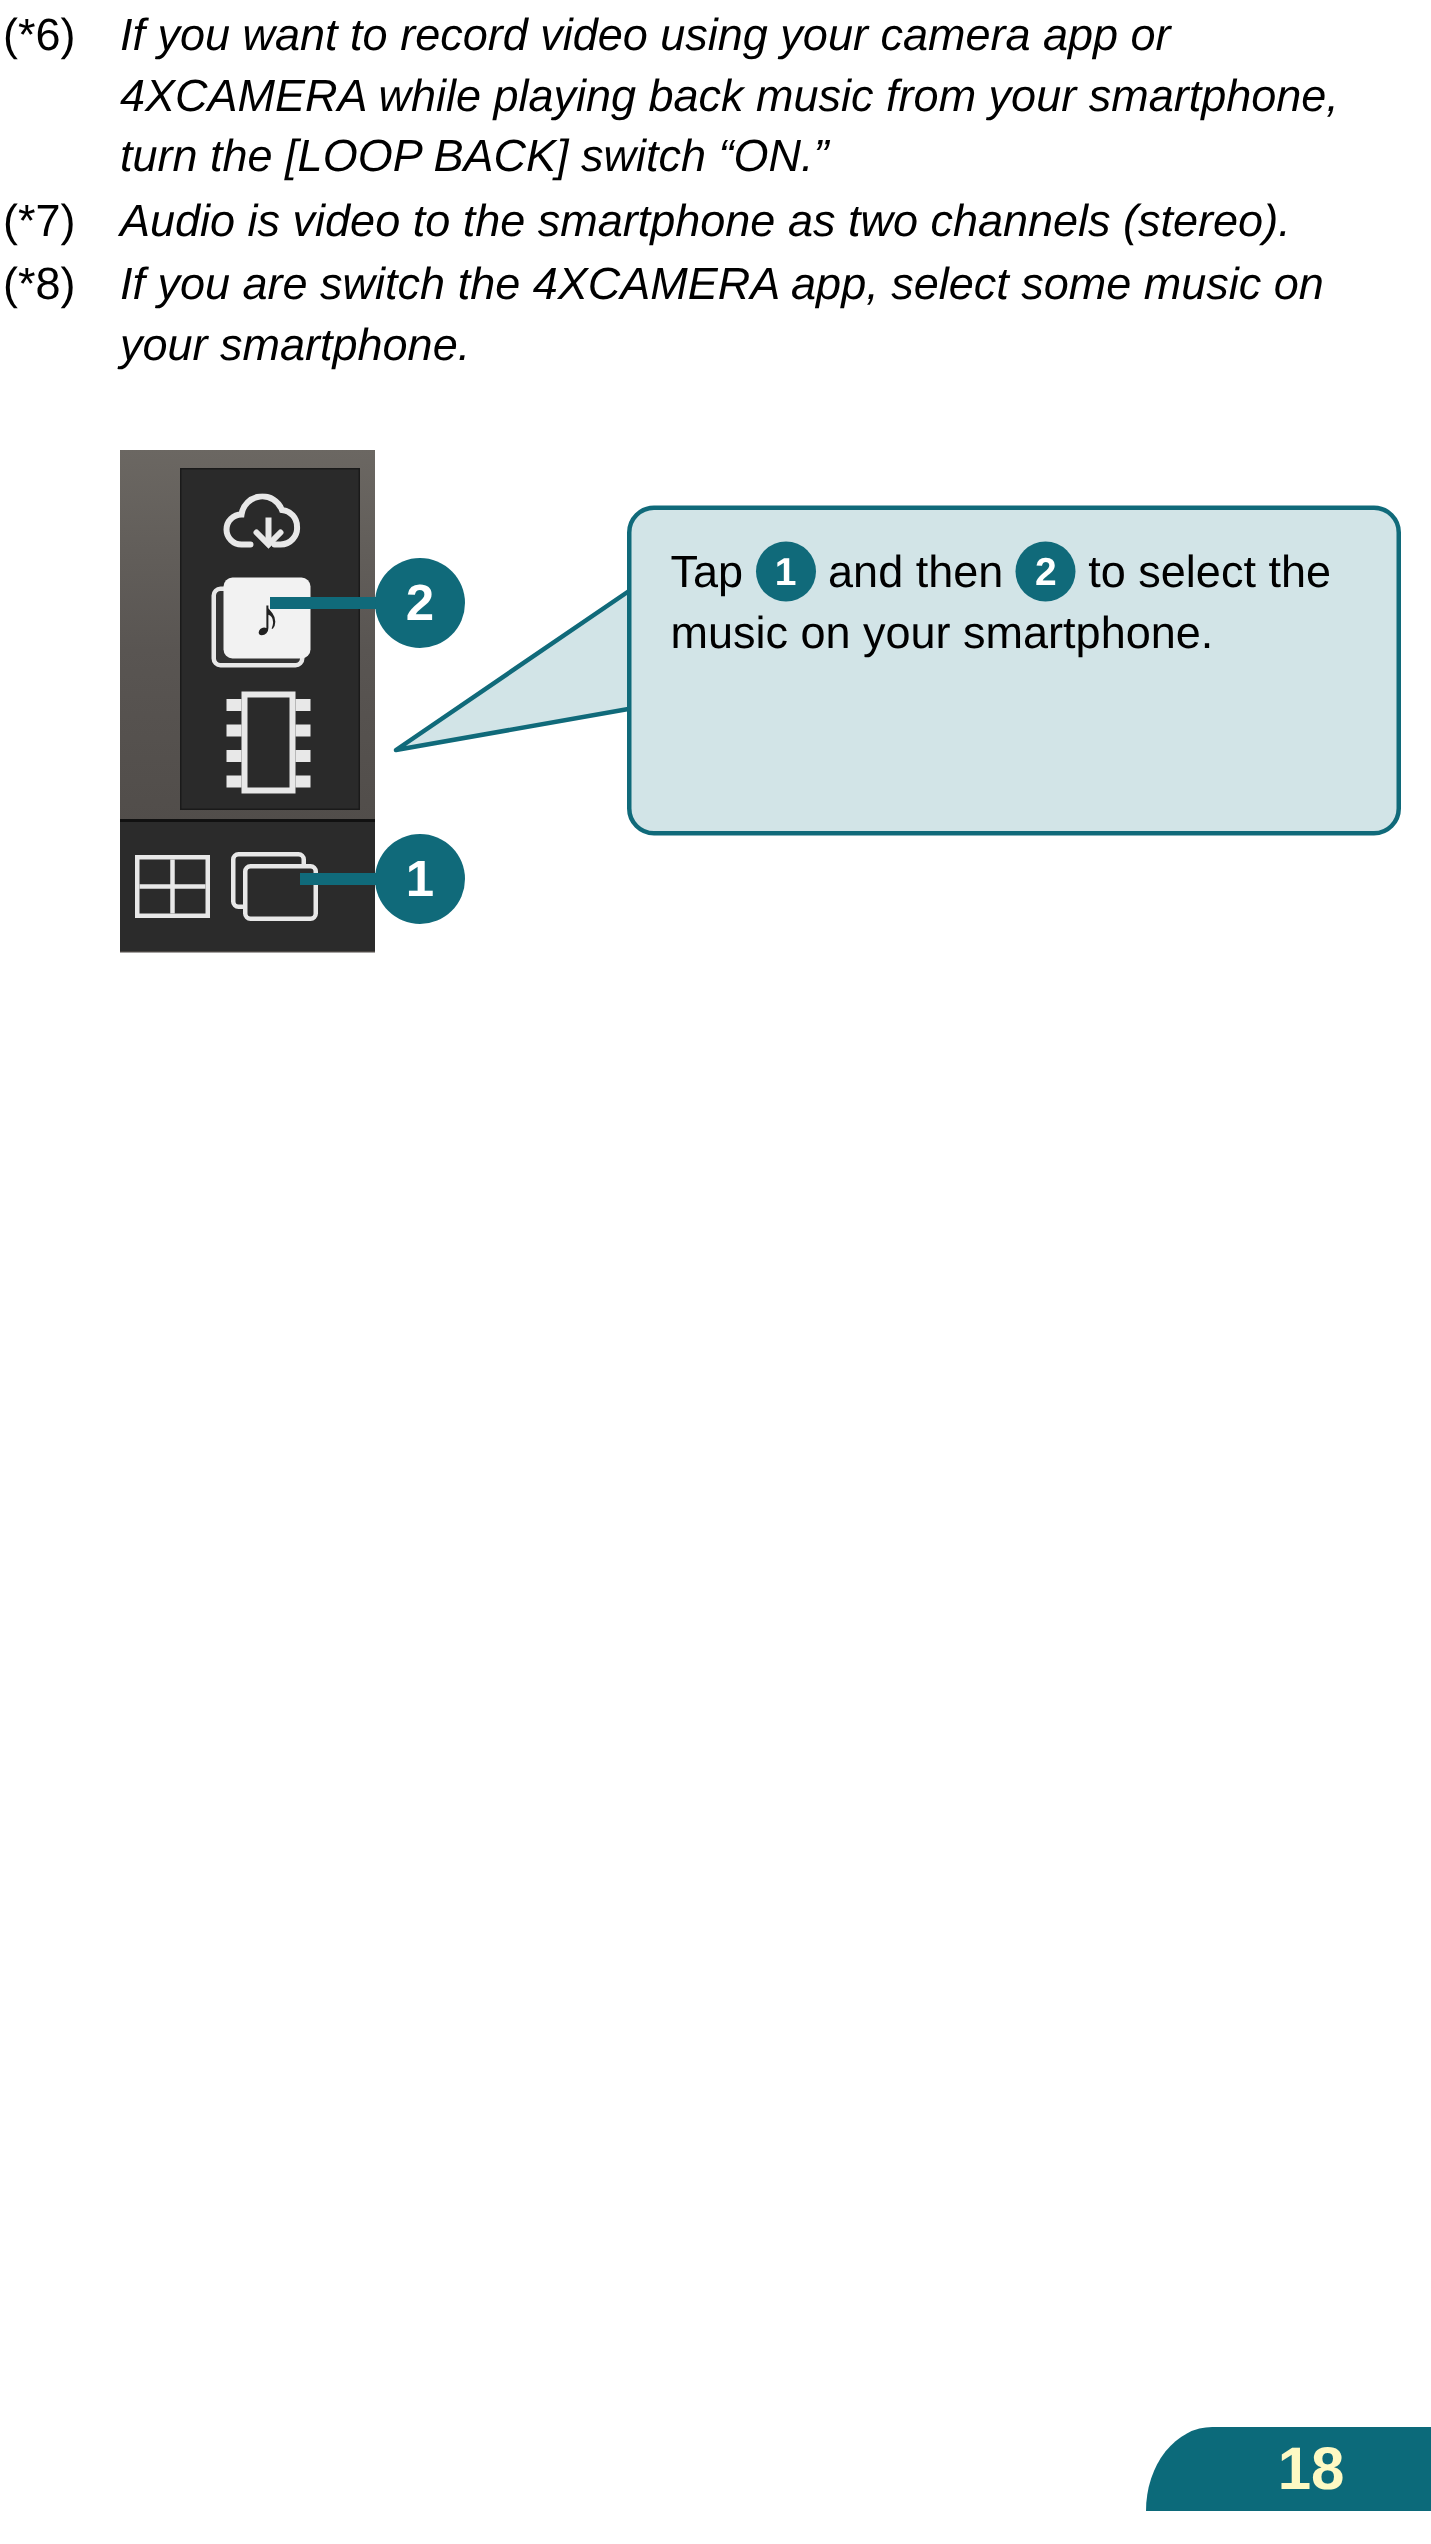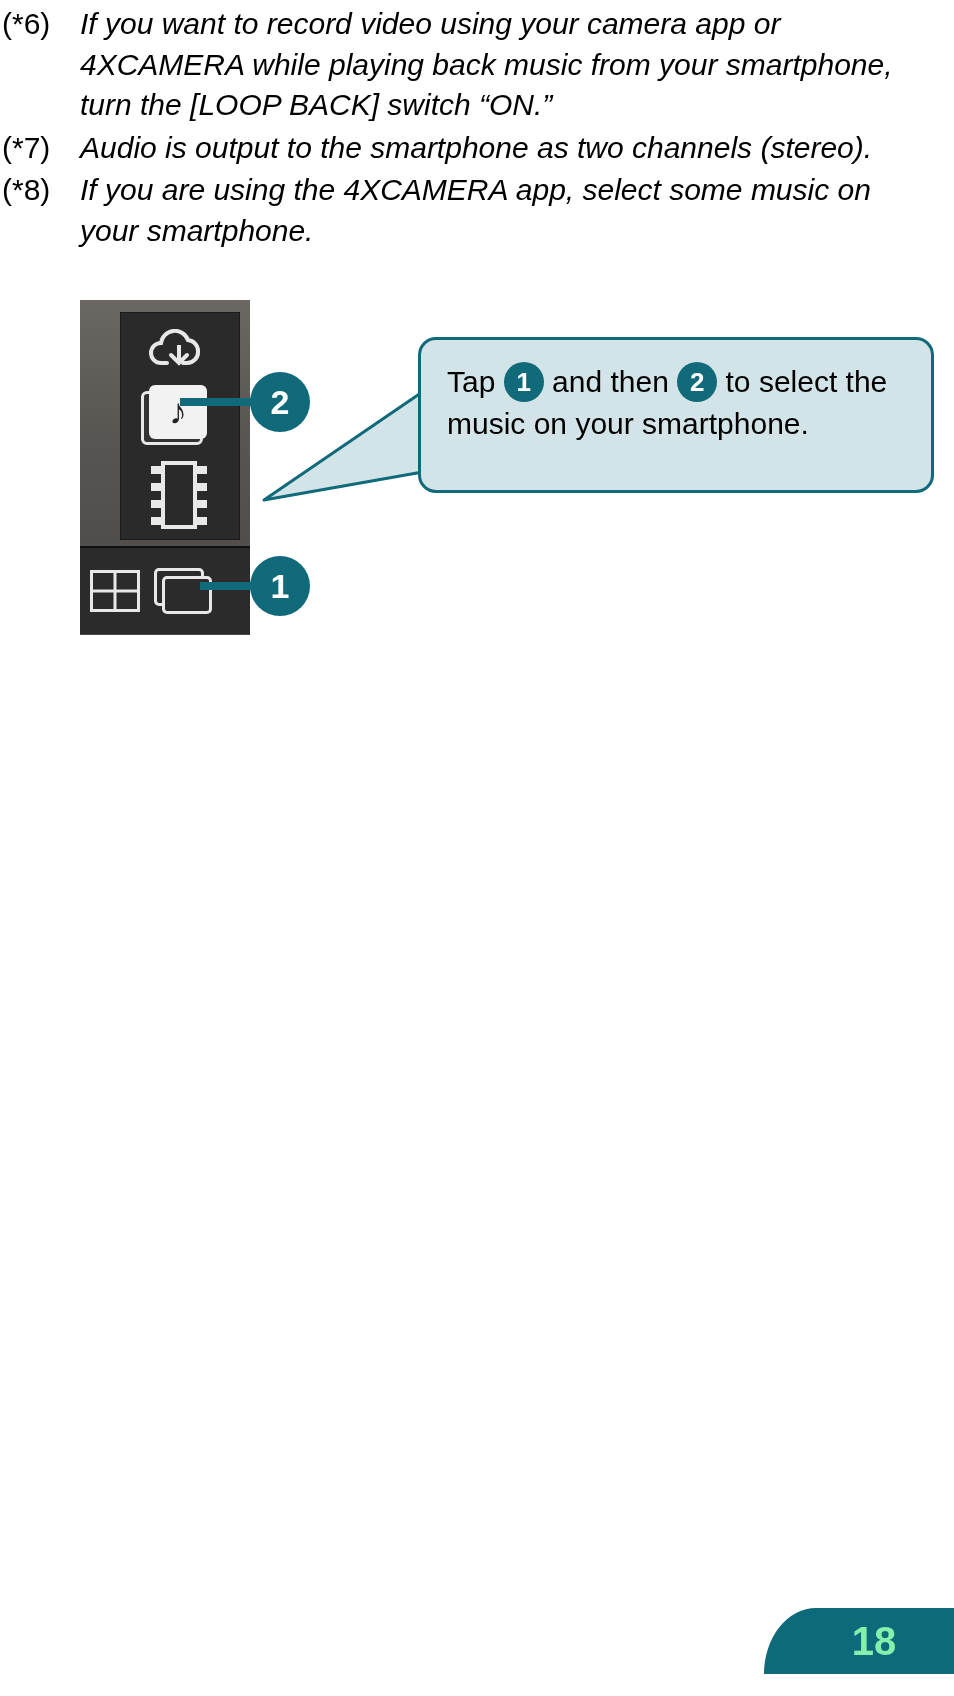--- a/index.html
+++ b/index.html
@@ -164,21 +164,21 @@
     z-index:4;
   }
   .badge2 { left:250px; top:372px; }
   .conn2  { left:180px; top:398px; width:72px; }
   .badge1 { left:250px; top:556px; }
   .conn1  { left:200px; top:582px; width:52px; }
   
   .callout {
     position:absolute;
     left:418px; top:337px;
-    width:516px; height:156px;
+    width:516px; height:220px;
     background:#d2e4e7;
     border:3px solid #106a7a;
     border-radius:18px;
     padding:22px 26px;
     font-size:30px;
     line-height:1.35;
     z-index:3;
   }
   .callout .inline-badge {
     display:inline-flex;
@@ -198,47 +198,47 @@
     left:254px; top:380px;
     width:190px; height:160px;
     z-index:2;
   }
   
   .page-tab {
     position:absolute;
     right:0;
     bottom:22px;
     width:190px;
-    height:66px;
+    height:56px;
     background:#0c6a7a;
     border-top-left-radius:60px 76px;
-    color:#86efac;
+    color:#fef9c3;
     font-weight:bold;
     font-size:40px;
     display:flex;
     align-items:center;
     justify-content:center;
     padding-left:30px;
   }
 </style>
 </head>
 <body>
 
 <div class="notes">
   <div class="note-row">
     <div class="note-label">(*6)</div>
     <div class="note-text">If you want to record video using your camera app or 4XCAMERA while playing back music from your smartphone, turn the [LOOP BACK] switch “ON.”</div>
   </div>
   <div class="note-row">
     <div class="note-label">(*7)</div>
-    <div class="note-text">Audio is output to the smartphone as two channels (stereo).</div>
+    <div class="note-text">Audio is video to the smartphone as two channels (stereo).</div>
   </div>
   <div class="note-row">
     <div class="note-label">(*8)</div>
-    <div class="note-text">If you are using the 4XCAMERA app, select some music on your smartphone.</div>
+    <div class="note-text">If you are switch the 4XCAMERA app, select some music on your smartphone.</div>
   </div>
 </div>
 
 <div class="illus-wrap">
   <div class="illus-bg"></div>
   <div class="illus-panel">
     <svg class="cloud" viewBox="0 0 64 44">
       <path d="M20 34 h-6 a10 10 0 0 1 0-20 a14 14 0 0 1 27-3 a11 11 0 0 1 10 11 a11 11 0 0 1 -11 12 h-4" fill="none" stroke="#e8e8e8" stroke-width="4" stroke-linecap="round"></path>
       <line x1="32" y1="16" x2="32" y2="34" stroke="#e8e8e8" stroke-width="4"></line>
       <polyline points="24,26 32,34 40,26" fill="none" stroke="#e8e8e8" stroke-width="4" stroke-linecap="round"></polyline>

